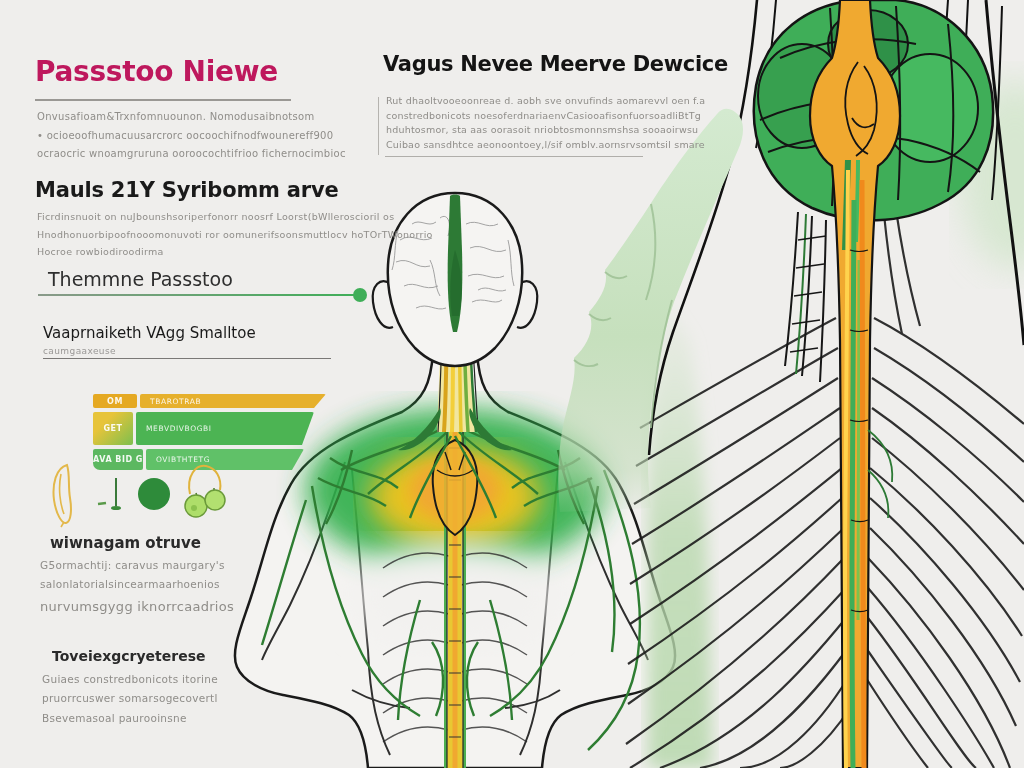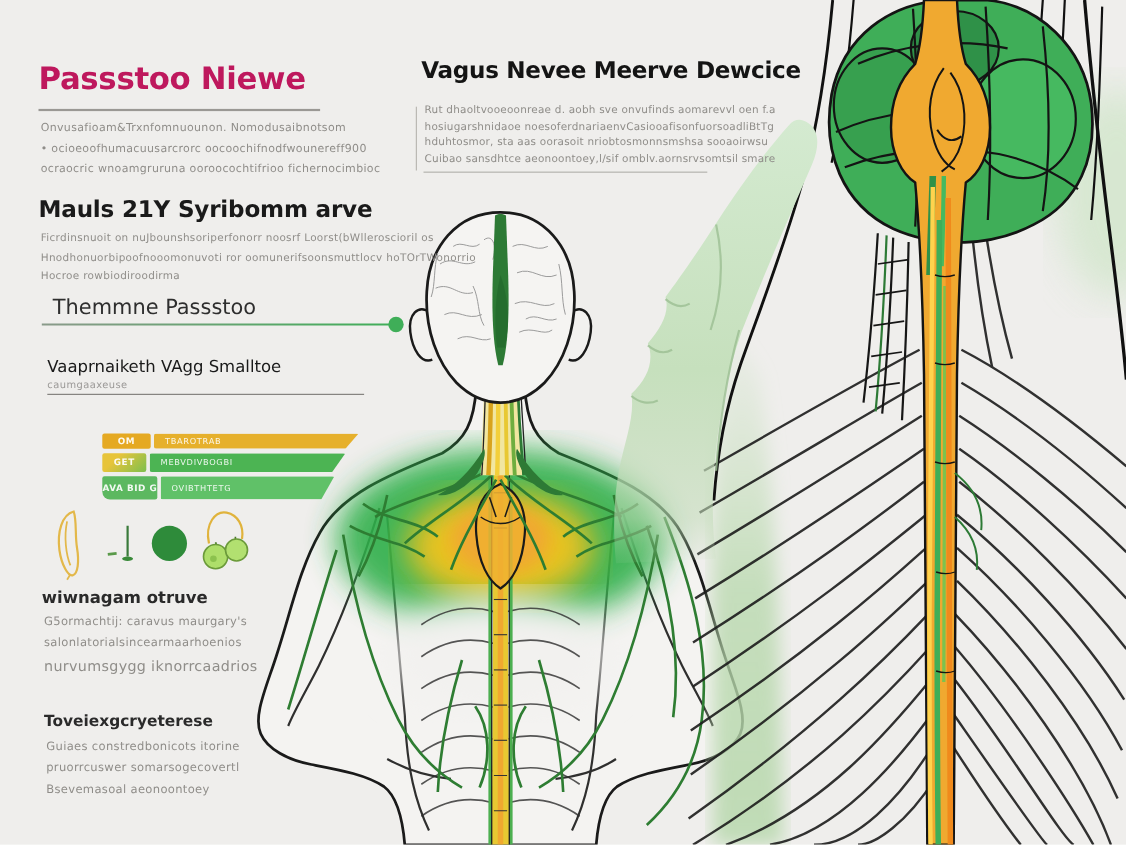--- a/index.html
+++ b/index.html
@@ -4,34 +4,34 @@
 <style>
   html,body{margin:0;padding:0;}
   .canvas{position:relative;width:1024px;height:768px;background:#efeeec;overflow:hidden;
           font-family:"DejaVu Sans",sans-serif;color:#1d1d1d;}
   .art{position:absolute;inset:0;z-index:1;}
   .txt{position:absolute;z-index:2;}
   .h-big{font-size:28px;font-weight:700;letter-spacing:-0.3px;color:#be185d;}
   .h-med{font-size:21px;font-weight:700;letter-spacing:-0.2px;color:#1a1a1a;}
   .h-light{font-size:19px;font-weight:400;color:#2e2e2e;}
   .h-small{font-size:15px;font-weight:400;color:#1a1a1a;}
-  .h-tiny{font-size:14px;font-weight:700;color:#2a2a2a;}
+  .h-tiny{font-size:14px;font-weight:700;color:#2a2a2a;margin-left:12px;}
   .p-line{font-size:10px;color:#8f8d89;letter-spacing:.3px;line-height:1.85;white-space:nowrap;}
   .p-line-c{font-size:9.5px;color:#8f8d89;letter-spacing:.2px;line-height:1.55;white-space:nowrap;}
   .rule{position:absolute;z-index:2;background:#9a9894;}
   .vline{position:absolute;z-index:2;background:#b5b3af;}
   
   .chart{position:absolute;left:45px;top:394px;z-index:2;}
   .chart-row{display:flex;align-items:stretch;margin-bottom:4px;padding-left:48px;}
   .bar-tag{display:flex;align-items:center;justify-content:center;color:rgba(255,255,255,.92);
            font-size:8px;font-weight:700;letter-spacing:.5px;border-radius:2px;}
   .bar{display:flex;align-items:center;color:rgba(255,255,255,.88);font-size:7.5px;
        letter-spacing:.6px;padding-left:10px;margin-left:3px;
        clip-path:polygon(0 0,100% 0,calc(100% - 12px) 100%,0 100%);border-radius:2px;}
-  .r1{height:14px}.r2{height:17px}.r3{height:21px}
+  .r1{height:14px}.r2{height:33px}.r3{height:21px}
   .tag1{width:44px;background:#e5a922;}
   .tag2{width:40px;background:linear-gradient(135deg,#e7c43a 30%,#7dbf4e);}
   .tag3{width:50px;background:#5cb860;border-radius:2px 2px 2px 7px;}
   .bar1{width:176px;background:#e6b02c;}
   .bar2{width:168px;background:#4cb453;}
   .bar3{width:148px;background:#60c168;}
   .icons{position:absolute;left:48px;top:460px;z-index:2;display:flex;align-items:flex-start;gap:10px;}
 </style>
 </head>
 <body>
@@ -374,26 +374,26 @@
   <div class="txt" style="left:40px;top:556px">
     <div class="p-line" style="font-size:10.5px">G5ormachtij: caravus maurgary's</div>
     <div class="p-line" style="font-size:10.5px">salonlatorialsincearmaarhoenios</div>
     <div class="p-line" style="font-size:13px">nurvumsgygg iknorrcaadrios</div>
   </div>
 
   <div class="txt h-tiny" style="left:40px;top:648px">Toveiexgcryeterese</div>
   <div class="txt" style="left:42px;top:670px">
     <div class="p-line" style="font-size:10.5px">Guiaes constredbonicots itorine</div>
     <div class="p-line" style="font-size:10.5px">pruorrcuswer somarsogecovertl</div>
-    <div class="p-line" style="font-size:10.5px">Bsevemasoal aeonoontoey</div>
+    <div class="p-line" style="font-size:10.5px">Bsevemasoal paurooinsne</div>
   </div>
 
   <div class="txt" style="left:383px;top:52px;font-size:21px;font-weight:700;letter-spacing:-0.3px;color:#141414">Vagus Nevee Meerve Dewcice</div>
   <div class="vline" style="left:378px;top:97px;width:1px;height:58px"></div>
   <div class="txt" style="left:386px;top:94px">
     <div class="p-line-c">Rut dhaoltvooeoonreae d. aobh sve onvufinds aomarevvl oen f.a</div>
-    <div class="p-line-c">hosiugarshnidaoe noesoferdnariaenvCasiooafisonfuorsoadliBtTg</div>
+    <div class="p-line-c">constredbonicots noesoferdnariaenvCasiooafisonfuorsoadliBtTg</div>
     <div class="p-line-c">hduhtosmor, sta aas oorasoit nriobtosmonnsmshsa sooaoirwsu</div>
     <div class="p-line-c">Cuibao sansdhtce aeonoontoey,l/sif omblv.aornsrvsomtsil smare</div>
   </div>
   <div class="rule" style="left:385px;top:156px;width:258px;height:1px;background:#b0aeaa"></div>
 
 </div>
 
 </body></html>

